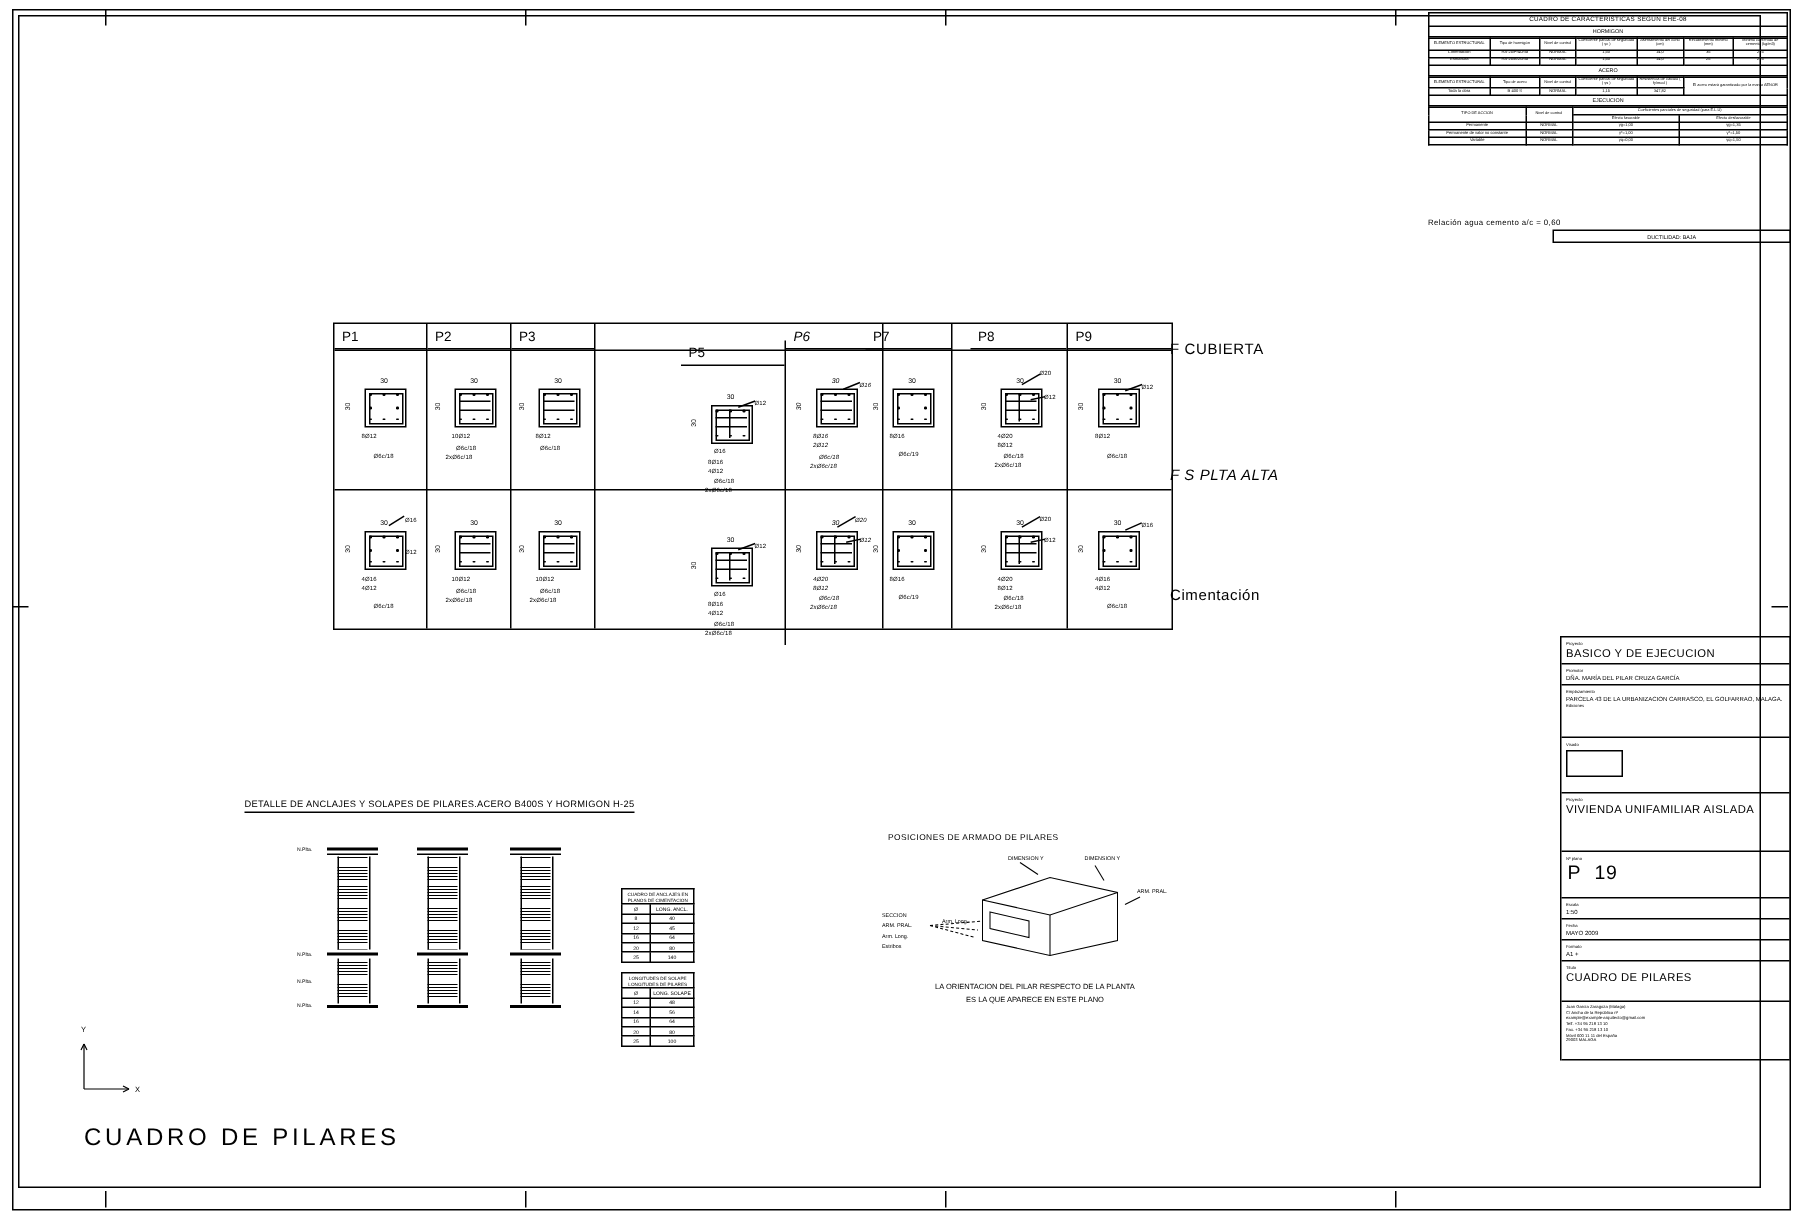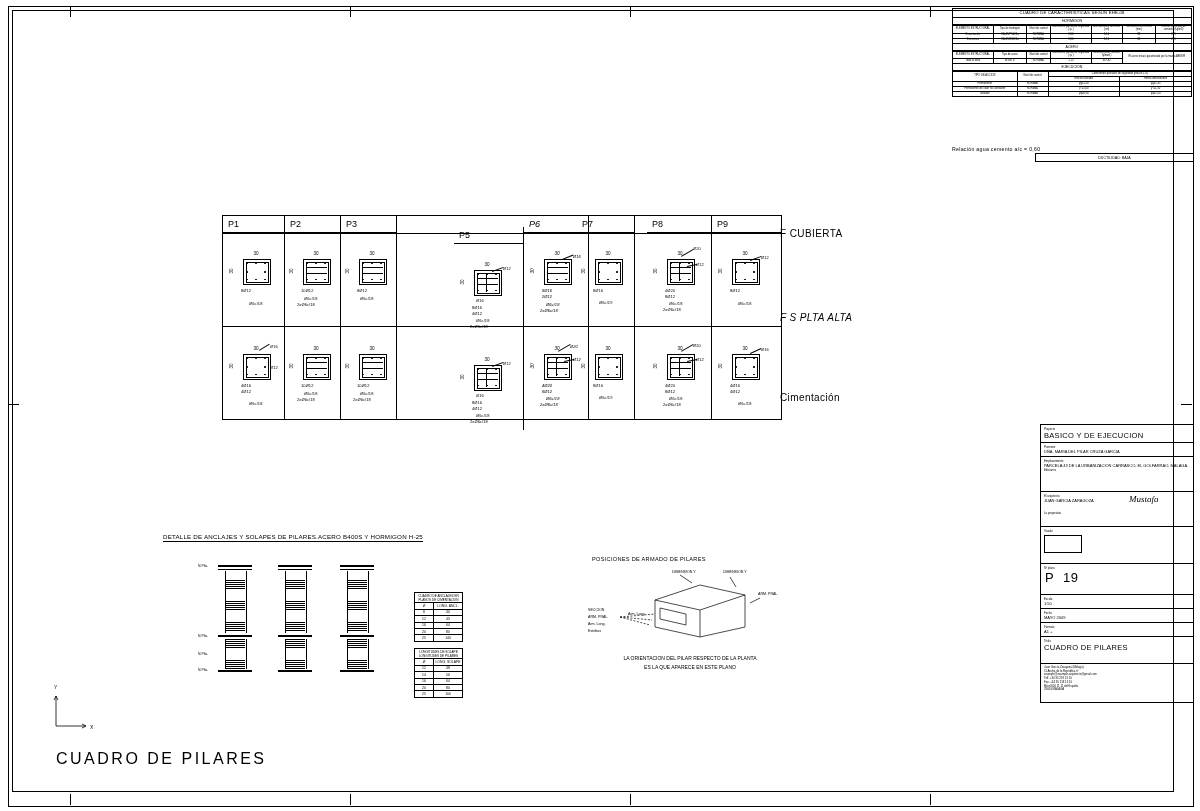--- a/index.html
+++ b/index.html
@@ -736,29 +736,27 @@
     </div>
     <div class="row">
       <div class="cap">Promotor</div>
       <div class="val">DÑA. MARÍA DEL PILAR CRUZA GARCÍA</div>
     </div>
     <div class="row" style="height:30px">
       <div class="cap">Emplazamiento</div>
       <div class="val">PARCELA 43 DE LA URBANIZACION CARRASCO, EL GOLFARRAO, MALAGA.</div>
       <div class="cap">Ediciones</div>
     </div>
-    <div class="row" style="height:30px;position:relative">
-      <div class="cap">El arquitecto</div>
-      <div class="val">JUAN GARCÍA ZARAGOZA</div>
-      <div class="sign" style="left:88px;top:2px;font-size:9px;">Mustafa</div>
-      <div class="cap" style="margin-top:8px">La propietaria</div>
-    </div>
     <div class="row" style="height:32px;">
       <div class="cap">Visado</div>
       <div style="border:1px solid #000;height:16px;width:36px;margin-top:2px;"></div>
+    </div>
+    <div class="row" style="height:34px">
+      <div class="cap">Proyecto</div>
+      <div class="val big">VIVIENDA UNIFAMILIAR AISLADA</div>
     </div>
     <div class="row" style="height:26px;position:relative">
       <div class="cap">Nº plano</div>
       <div class="val huge" style="position:absolute;left:4px;top:6px;">P</div>
       <div class="val huge" style="position:absolute;left:22px;top:6px;">19</div>
     </div>
     <div class="row">
       <div class="cap">Escala</div>
       <div class="val">1:50</div>
     </div>

